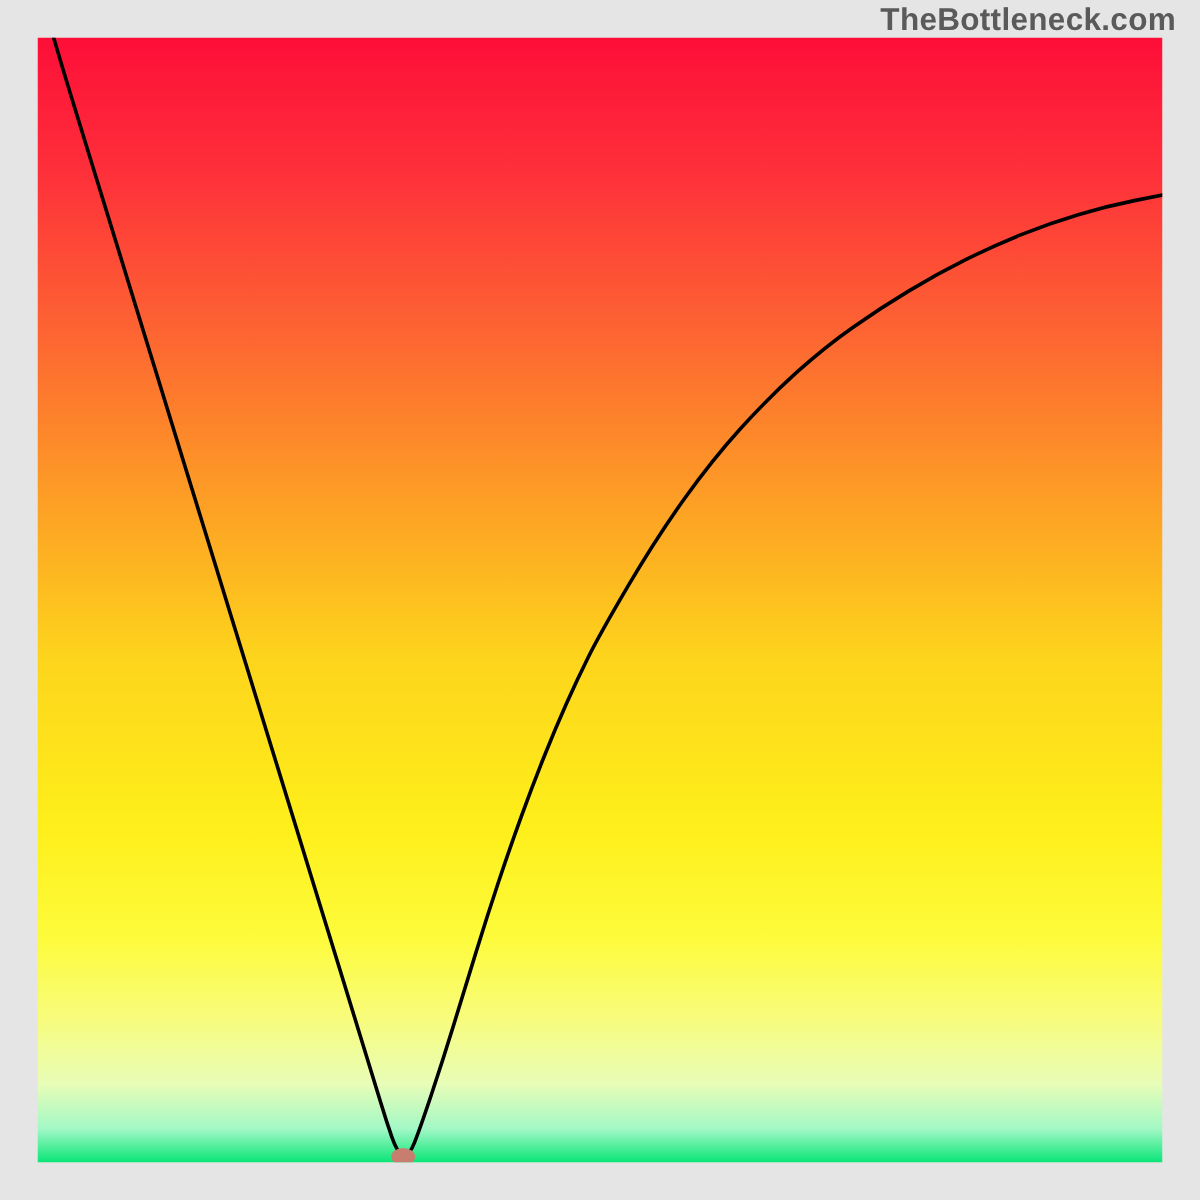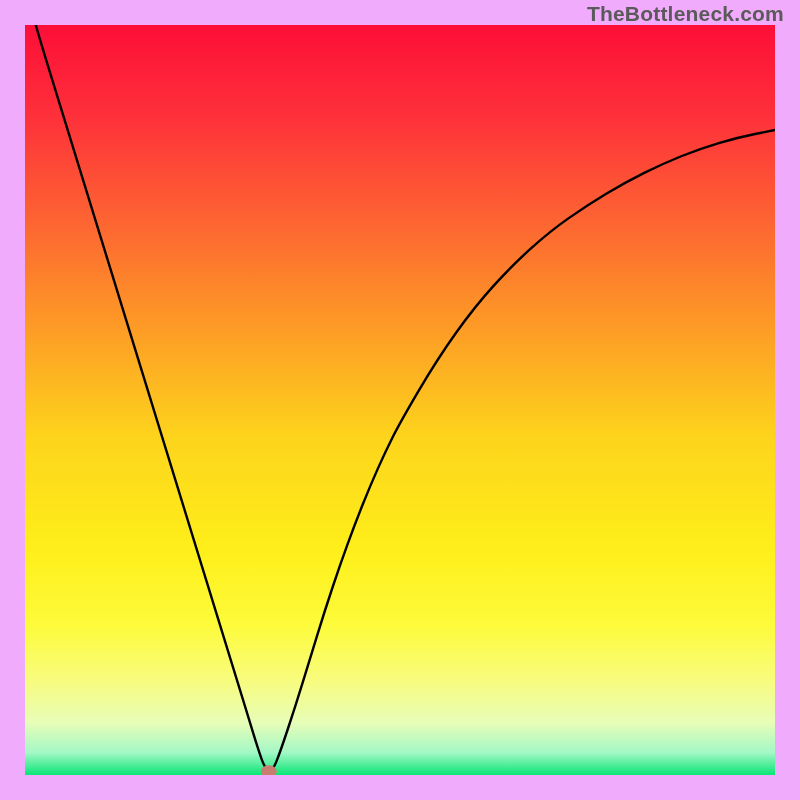--- a/index.html
+++ b/index.html
@@ -10,21 +10,21 @@
     background: #000;
     overflow: hidden;
     font-family: Arial, Helvetica, sans-serif;
   }
   .frame {
     position: absolute;
     top: 0;
     left: 0;
     width: 800px;
     height: 800px;
-    background: #f0abfc;
+    background: #e5e5e5;
   }
   .plot-area {
     position: absolute;
     top: 25px;
     left: 25px;
     width: 750px;
     height: 750px;
     box-sizing: border-box;
   }
   .plot-svg {

